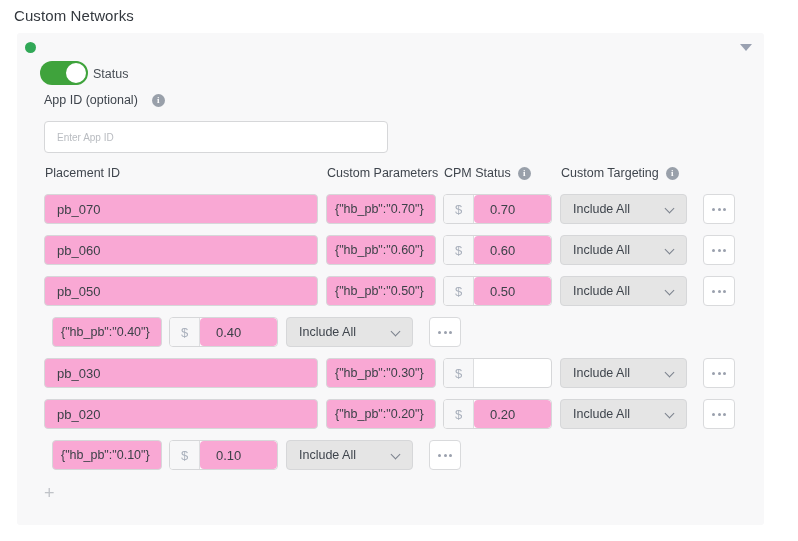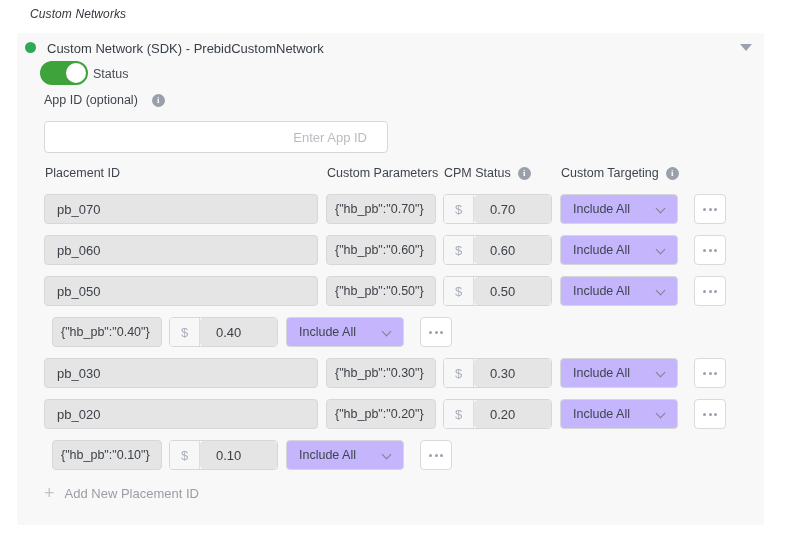--- a/index.html
+++ b/index.html
@@ -5,22 +5,22 @@
   * { box-sizing: border-box; margin: 0; padding: 0; }
   html, body { width: 798px; height: 541px; }
   body {
     font-family: "Liberation Sans", sans-serif;
     background: #ffffff;
     position: relative;
     overflow: hidden;
     color: #3c4148;
   }
   .page-title {
-    position: absolute; left: 30px; top: 7px;
-    font-size: 12px; color: #33383e; letter-spacing: .1px; font-style: italic;
+    position: absolute; left: 14px; top: 7px;
+    font-size: 15px; color: #33383e; letter-spacing: .1px;
   }
   .card {
     position: absolute; left: 17px; top: 33px;
     width: 747px; height: 492px;
     background: #f8f8f9; border-radius: 3px;
   }
   
   .status-dot {
     position: absolute; left: 8px; top: 9px;
     width: 11px; height: 11px; border-radius: 50%;
@@ -62,54 +62,54 @@
     width: 13px; height: 13px; border-radius: 50%;
     background: #99a0aa; color: #ffffff;
     font-size: 9px; font-weight: bold; font-family: "Liberation Serif", serif;
     display: inline-flex; align-items: center; justify-content: center;
     cursor: pointer; flex: 0 0 auto;
   }
   .appid-input {
     position: absolute; left: 27px; top: 88px;
     width: 344px; height: 32px;
     border: 1px solid #d6d7d9; border-radius: 4px;
-    background: #ffffff; padding: 0 20px;
-    font-family: inherit; font-size: 13px; color: #3c4148; outline: none; text-align: right;
+    background: #ffffff; padding: 0 12px;
+    font-family: inherit; font-size: 10px; color: #3c4148; outline: none;
   }
   input::placeholder { color: #b9bcc1; }
   
   .col-headers { position: absolute; left: 0; top: 133px; width: 100%; height: 18px; font-size: 12.5px; color: #3f454d; }
   .col-headers .col { position: absolute; top: 0; display: flex; align-items: center; gap: 7px; white-space: nowrap; }
   .col-placement { left: 28px; }
   .col-custom   { left: 310px; }
   .col-cpm      { left: 427px; }
   .col-country  { left: 544px; }
   
   .rows { position: absolute; left: 0; top: 161px; width: 100%; }
   .placement-row { display: flex; align-items: center; height: 30px; margin: 0 0 11px 27px; }
   .placement-row input {
     height: 30px; border: 1px solid #d6d7d9; border-radius: 4px;
-    background: #e5e5e5; font-family: inherit; color: #3c4148; outline: none;
+    background: #f9a8d4; font-family: inherit; color: #3c4148; outline: none;
   }
   .placement-input { width: 274px; padding: 0 12px; font-size: 13px; }
   .custom-input { width: 110px; margin-left: 8px; padding: 0 8px; font-size: 12.5px; }
   .cpm-group {
     width: 109px; height: 30px; margin-left: 7px;
     border: 1px solid #d6d7d9; border-radius: 4px; background: #fff;
     display: flex; overflow: hidden;
   }
   .currency-box {
     width: 30px; background: #f7f7f8; border-right: 1px solid #dddee0;
     display: flex; align-items: center; justify-content: center;
     color: #a9b0bc; font-size: 13px; flex: 0 0 auto;
   }
   .cpm-input { width: 77px; border: none !important; height: 28px !important; padding: 0 0 0 16px; font-size: 13px; }
   .country-select {
-    position: relative; width: 118px; height: 30px; margin-left: 8px;
-    border: 1px solid #d6d7d9; border-radius: 4px; background: #c4b5fd;
+    position: relative; width: 127px; height: 30px; margin-left: 8px;
+    border: 1px solid #d6d7d9; border-radius: 4px; background: #e5e5e5;
     display: flex; align-items: center; padding: 0 26px 0 12px;
     font-size: 12.5px; color: #3f454d; cursor: pointer; white-space: nowrap;
   }
   .chevron-down {
     position: absolute; right: 13px; top: 10px;
     width: 7px; height: 7px;
     border-right: 1.4px solid #7b828d; border-bottom: 1.4px solid #7b828d;
     transform: rotate(45deg); transform-origin: center;
   }
   .more-btn {
@@ -129,21 +129,20 @@
   .add-row-label { font-size: 13px; color: #999ea5; }
 </style>
 </head>
 <body>
 
 <div class="page-title">Custom Networks</div>
 
 <div class="card">
 
   <span class="status-dot"></span>
-  <div class="network-title">Custom Network (SDK) - PrebidCustomNetwork</div>
   <div class="collapse-caret"></div>
 
   <div class="toggle">
     <span class="knob"></span>
   </div>
   <div class="status-label">Status</div>
 
   <div class="appid-label-row">
     <span>App ID (optional)</span>
     <span class="info-icon">i</span>
@@ -237,21 +236,20 @@
           <i></i>
           <i></i>
     </div>
   </div>
 
   <div class="placement-row">
     <input class="placement-input" type="text" value="pb_030" style="">
     <input class="custom-input" type="text" value="{&quot;hb_pb&quot;:&quot;0.30&quot;}" style="">
     <div class="cpm-group">
       <span class="currency-box">$</span>
-      <input class="cpm-input" type="text" value="0.30" style="">
     </div>
     <div class="country-select">
       <span>Include All</span>
       <span class="chevron-down"></span>
     </div>
     <div class="more-btn">
       <i></i>
           <i></i>
           <i></i>
     </div>
@@ -288,16 +286,15 @@
     <div class="more-btn">
       <i></i>
           <i></i>
           <i></i>
     </div>
   </div>
 </div>
 
   <div class="add-row">
     <span class="plus-icon">+</span>
-    <span class="add-row-label">Add New Placement ID</span>
   </div>
 
 </div>
 
 </body></html>

